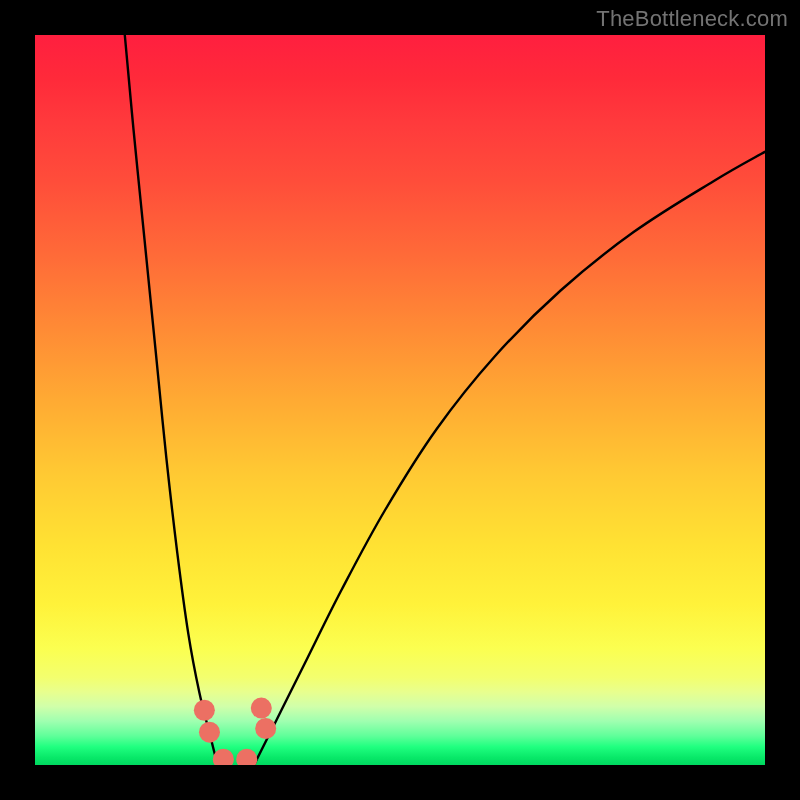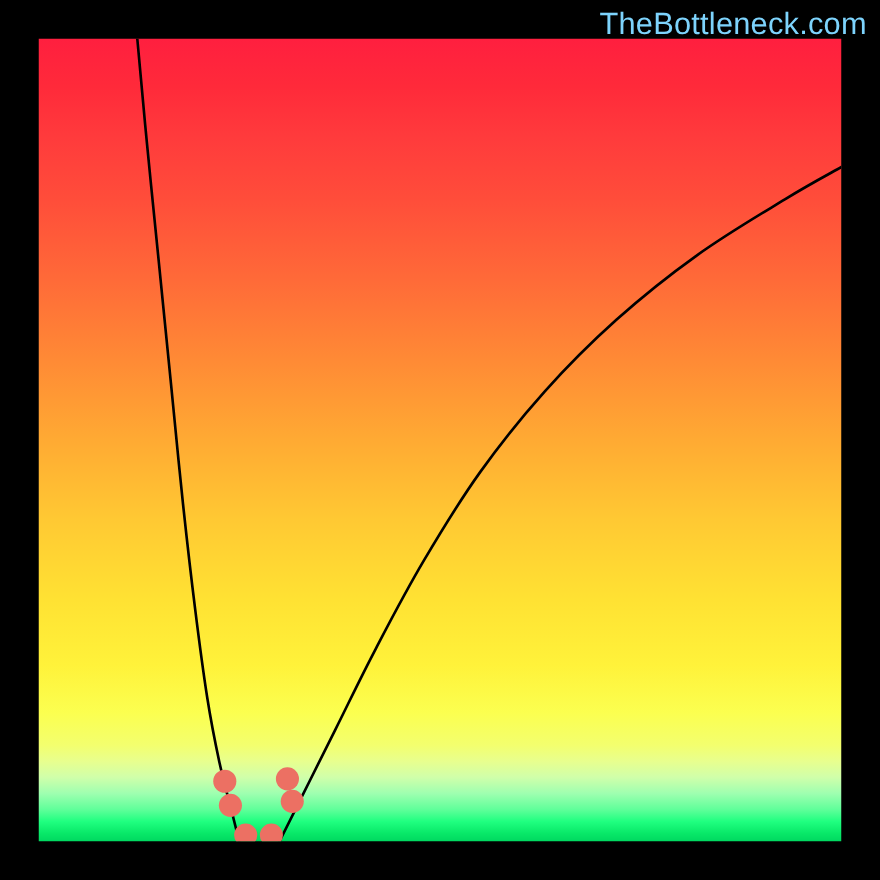--- a/index.html
+++ b/index.html
@@ -14,23 +14,23 @@
     position: relative;
     width: 800px;
     height: 800px;
     background: #000;
   }
   .watermark {
     position: absolute;
     top: 6px;
     right: 12px;
     font-family: Arial, Helvetica, sans-serif;
-    font-size: 28px;
+    font-size: 22px;
     font-weight: 500;
-    color: #7dd3fc;
+    color: #737373;
     letter-spacing: 0.2px;
     z-index: 50;
   }
   .plot-area {
     position: absolute;
     left: 35px;
     top: 35px;
     width: 730px;
     height: 730px;
     overflow: hidden;

